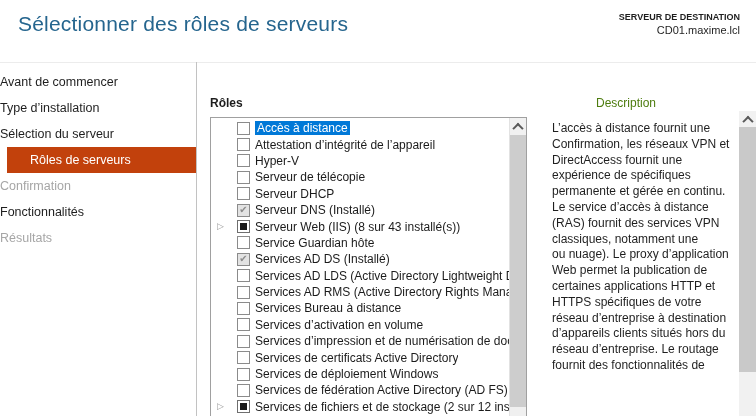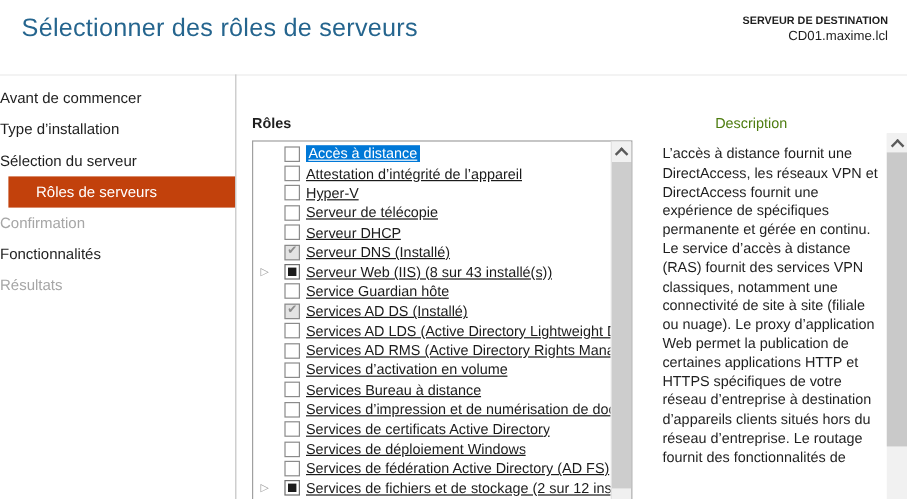--- a/index.html
+++ b/index.html
@@ -26,21 +26,21 @@
 
   .listbox{position:absolute;left:210px;top:117px;width:317px;height:310px;border:1px solid #a0a0a0;background:#fff;box-sizing:border-box;}
   .rows{position:absolute;left:0;top:0;right:17px;bottom:0;padding-top:2px;overflow:hidden;}
   .role-row{height:16.4px;display:flex;align-items:center;padding-left:6px;}
   .twisty{width:20px;flex:0 0 20px;font-size:9px;line-height:1;color:#9b9b9b;}
   .cb{flex:0 0 13px;width:13px;height:13px;box-sizing:border-box;border:1px solid #8b8b8b;background:#fff;
       display:flex;align-items:center;justify-content:center;}
   .cb.installed{background:#e3e3e3;color:#8c8c8c;font-size:10px;line-height:1;}
   .cb.partial{border-color:#6e6e6e;}
   .cb.partial::after{content:"";width:7px;height:7px;background:#1b1b1b;display:block;}
-  .role-label{margin-left:5px;font-size:12px;color:#1b1b1b;white-space:nowrap;overflow:hidden;text-decoration:underline;}
+  .role-label{margin-left:5px;font-size:12px;color:#1b1b1b;white-space:nowrap;overflow:hidden;}
   .role-label.sel{background:#0078d7;color:#fff;padding:0 2px;}
 
   
   .sb{background:#f0f0f0;}
   .list-sb{position:absolute;top:0;right:0;bottom:0;width:16px;border-left:1px solid #e2e2e2;}
   .sb-btn{position:absolute;left:0;top:0;width:100%;height:17px;background:#f1f1f1;display:flex;align-items:center;justify-content:center;}
   .chev-up{width:6px;height:6px;border-left:2px solid #5a5a5a;border-top:2px solid #5a5a5a;transform:rotate(45deg) translate(1px,1px);}
   .list-thumb{position:absolute;left:0;top:17px;width:100%;height:272px;background:#cdcdcd;}
 
   .desc-label{position:absolute;left:552px;top:96px;font-size:12px;font-weight:normal;color:#4d7c0f;margin-left:44px;}
@@ -130,26 +130,26 @@
           <span class="role-label">Services AD LDS (Active Directory Lightweight Directory Services)</span>
         </div>
         <div class="role-row">
           <span class="twisty"></span>
           <span class="cb unchecked"></span>
           <span class="role-label">Services AD RMS (Active Directory Rights Management)</span>
         </div>
         <div class="role-row">
           <span class="twisty"></span>
           <span class="cb unchecked"></span>
+          <span class="role-label">Services Bureau à distance</span>
+        </div>
+        <div class="role-row">
+          <span class="twisty"></span>
+          <span class="cb unchecked"></span>
           <span class="role-label">Services d’activation en volume</span>
-        </div>
-        <div class="role-row">
-          <span class="twisty"></span>
-          <span class="cb unchecked"></span>
-          <span class="role-label">Services Bureau à distance</span>
         </div>
         <div class="role-row">
           <span class="twisty"></span>
           <span class="cb unchecked"></span>
           <span class="role-label">Services d’impression et de numérisation de documents</span>
         </div>
         <div class="role-row">
           <span class="twisty"></span>
           <span class="cb unchecked"></span>
           <span class="role-label">Services de certificats Active Directory</span>
@@ -174,28 +174,27 @@
       <div class="sb-btn">
         <span class="chev-up"></span>
       </div>
       <div class="list-thumb"></div>
     </div>
   </div>
 
   <div class="desc-label">Description</div>
   <div class="desc-lines" id="desc-lines">
       <div class="desc-line">L’accès à distance fournit une</div>
-      <div class="desc-line">DirectAccess, les réseaux VPN et</div>
+      <div class="desc-line">Confirmation, les réseaux VPN et</div>
       <div class="desc-line">DirectAccess fournit une</div>
       <div class="desc-line">expérience de spécifiques</div>
       <div class="desc-line">permanente et gérée en continu.</div>
       <div class="desc-line">Le service d’accès à distance</div>
       <div class="desc-line">(RAS) fournit des services VPN</div>
       <div class="desc-line">classiques, notamment une</div>
-      <div class="desc-line">connectivité de site à site (filiale</div>
       <div class="desc-line">ou nuage). Le proxy d’application</div>
       <div class="desc-line">Web permet la publication de</div>
       <div class="desc-line">certaines applications HTTP et</div>
       <div class="desc-line">HTTPS spécifiques de votre</div>
       <div class="desc-line">réseau d’entreprise à destination</div>
       <div class="desc-line">d’appareils clients situés hors du</div>
       <div class="desc-line">réseau d’entreprise. Le routage</div>
       <div class="desc-line">fournit des fonctionnalités de</div>
     </div>
 

